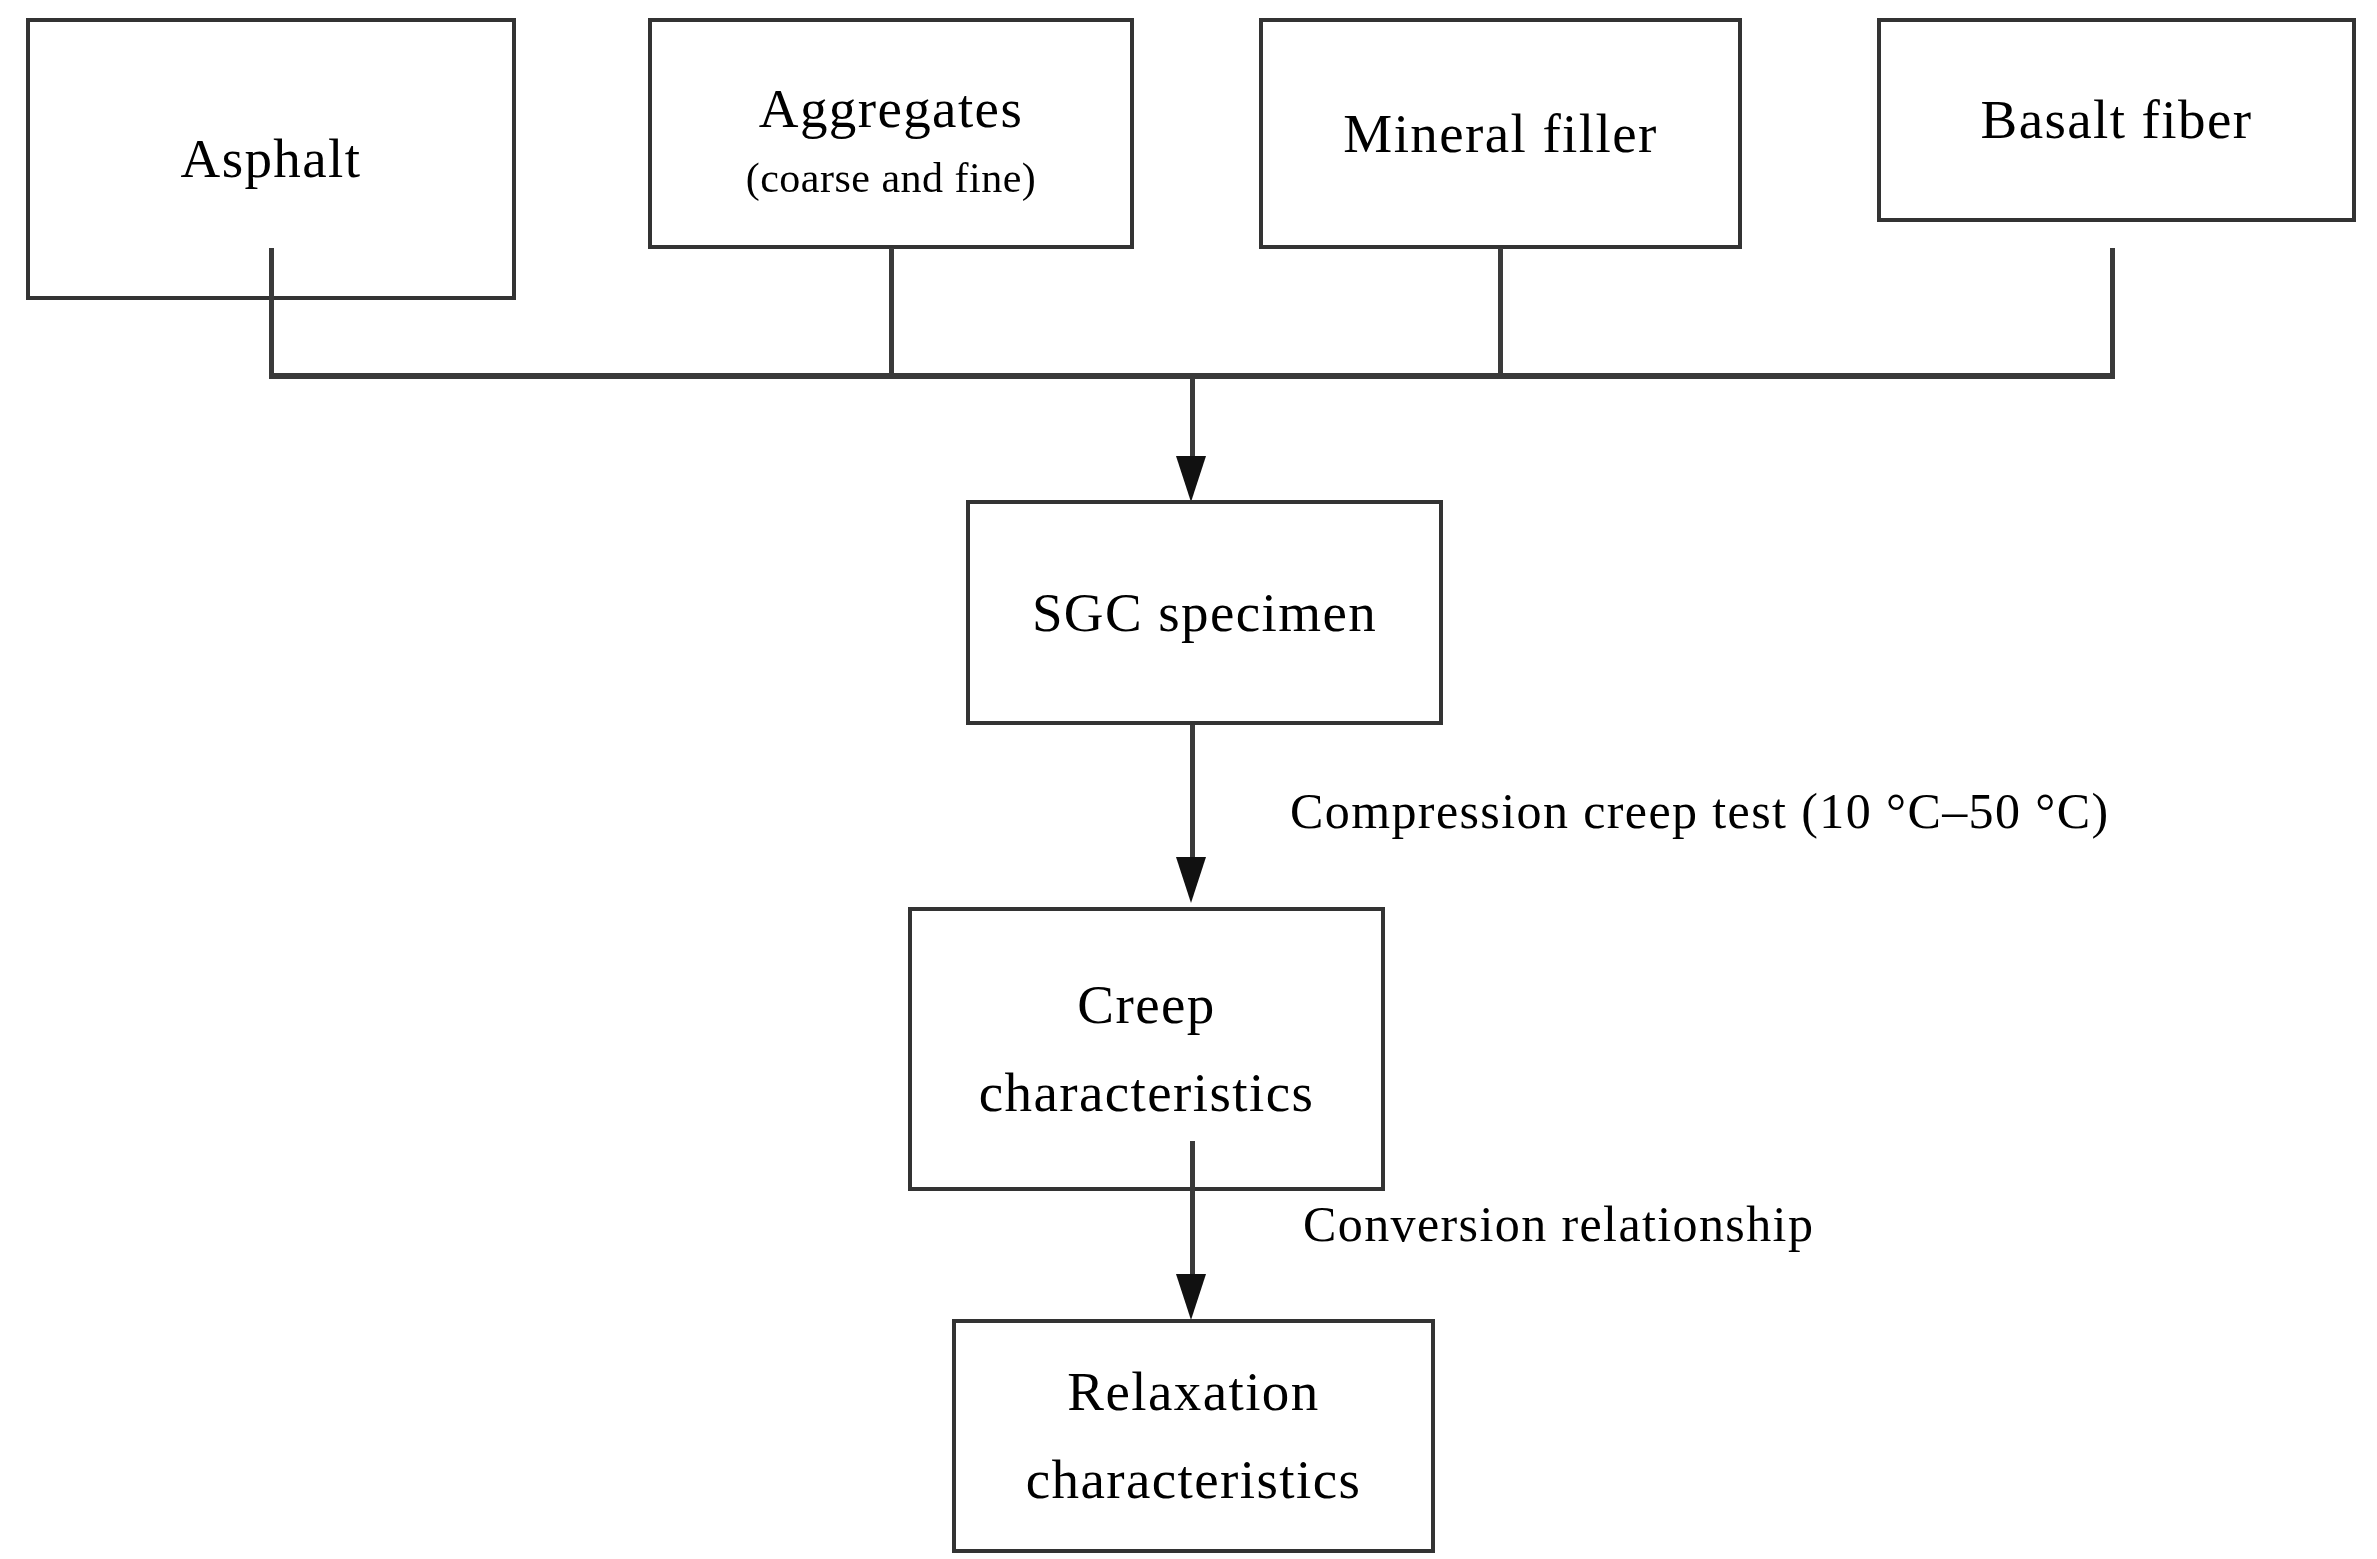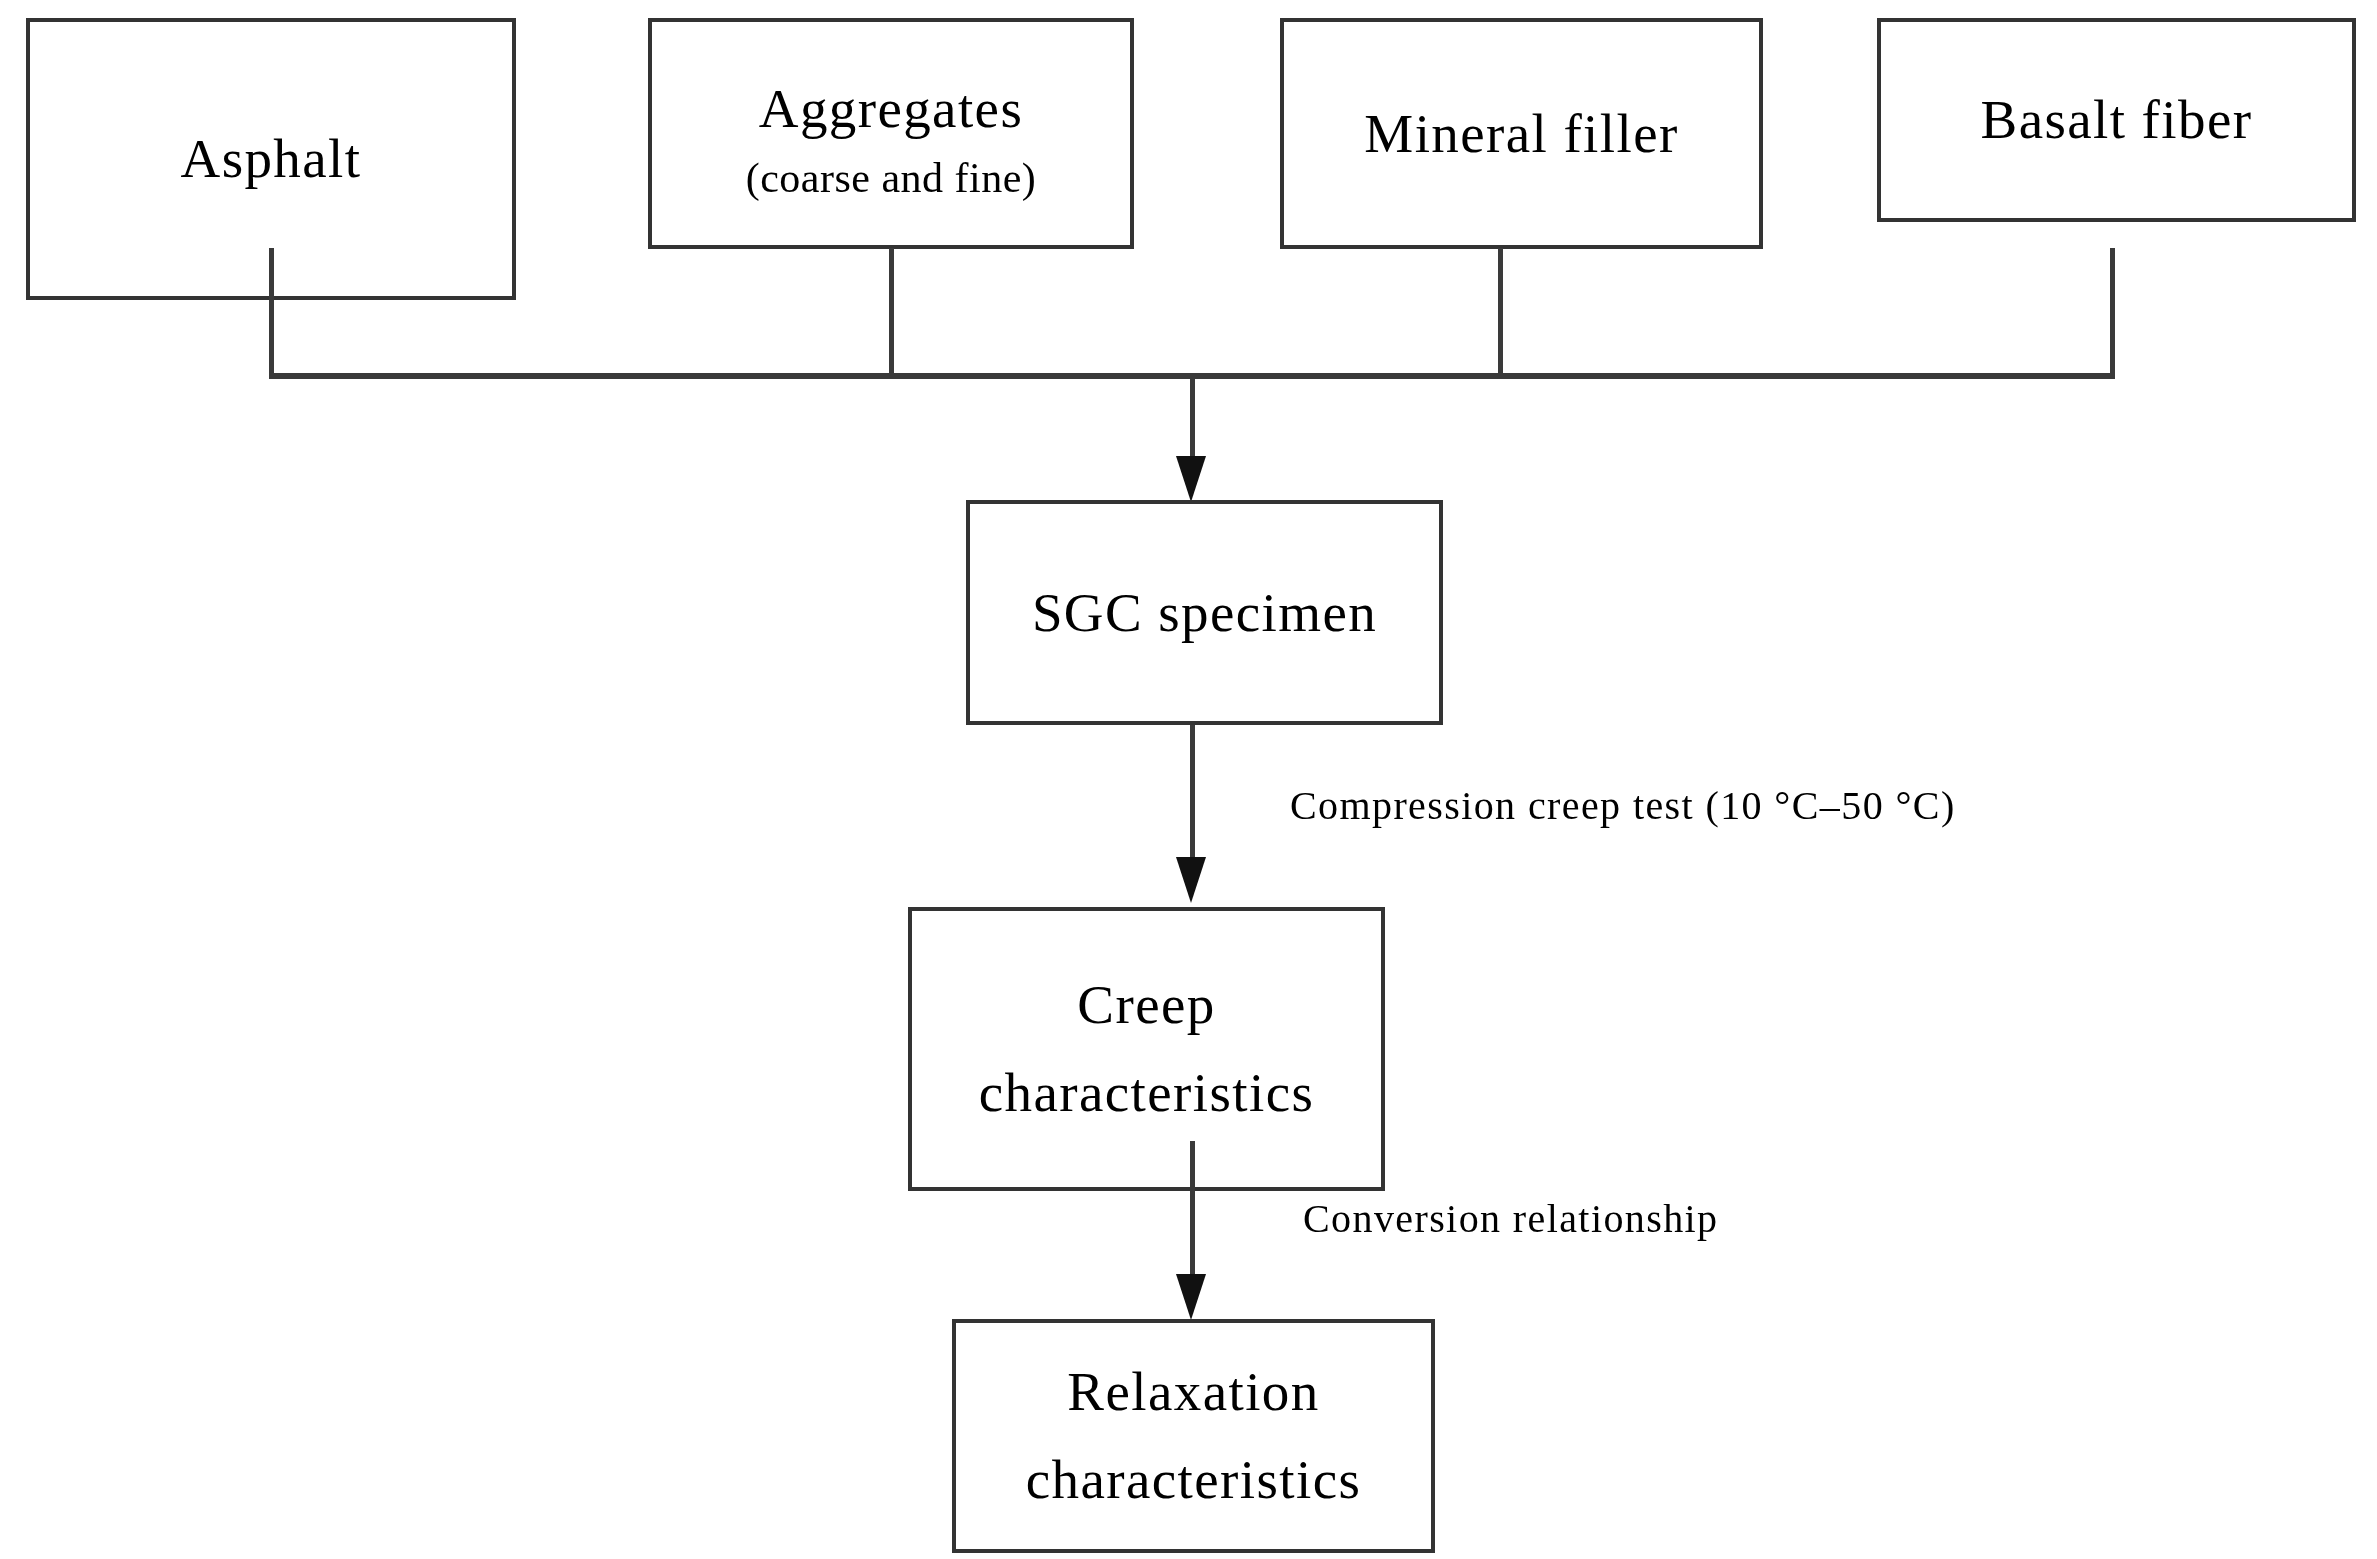--- a/index.html
+++ b/index.html
@@ -30,21 +30,21 @@
     letter-spacing: 1.4px;
     line-height: 1.6;
   }
   .node .sublabel {
     font-size: 42px;
     letter-spacing: 0.5px;
     line-height: 1.2;
   }
   #node-asphalt       { left: 26px;   top: 18.4px;  width: 490px; height: 282px; }
   #node-aggregates    { left: 648px;  top: 18.4px;  width: 486px; height: 231px; }
-  #node-mineral       { left: 1259px; top: 18.4px;  width: 483px; height: 231px; margin-left: 21px; }
+  #node-mineral       { left: 1259px; top: 18.4px;  width: 483px; height: 231px; }
   #node-basalt        { left: 1877px; top: 18.4px;  width: 479px; height: 204px; }
   #node-sgc           { left: 954px; top: 500px; width: 477px; height: 225px; margin-left: 12px; }
   #node-creep         { left: 908px; top: 907px; width: 477px; height: 284px; }
   #node-relaxation    { left: 952px; top: 1319px;width: 483px; height: 234px; }
 
   .vline, .hline {
     position: absolute;
     background: #3a3a3a;
   }
   
@@ -66,21 +66,21 @@
     border-left: 15.6px solid transparent;
     border-right: 15.6px solid transparent;
     border-top: 46px solid #111111;
   }
   #head-to-sgc   { left: 1176px; top: 456px; }
   #head-to-creep { left: 1176px; top: 857px; }
   #head-to-relax { left: 1176px; top: 1274px; }
 
   .edge-label {
     position: absolute;
-    font-size: 40px;
+    font-size: 50px;
     letter-spacing: 1.4px;
     white-space: nowrap;
     text-align: right;
   }
   #label-compression { left: 1290px; top: 782px; }
   #label-conversion  { left: 1303px; top: 1195px; }
 </style>
 </head>
 <body>
 

